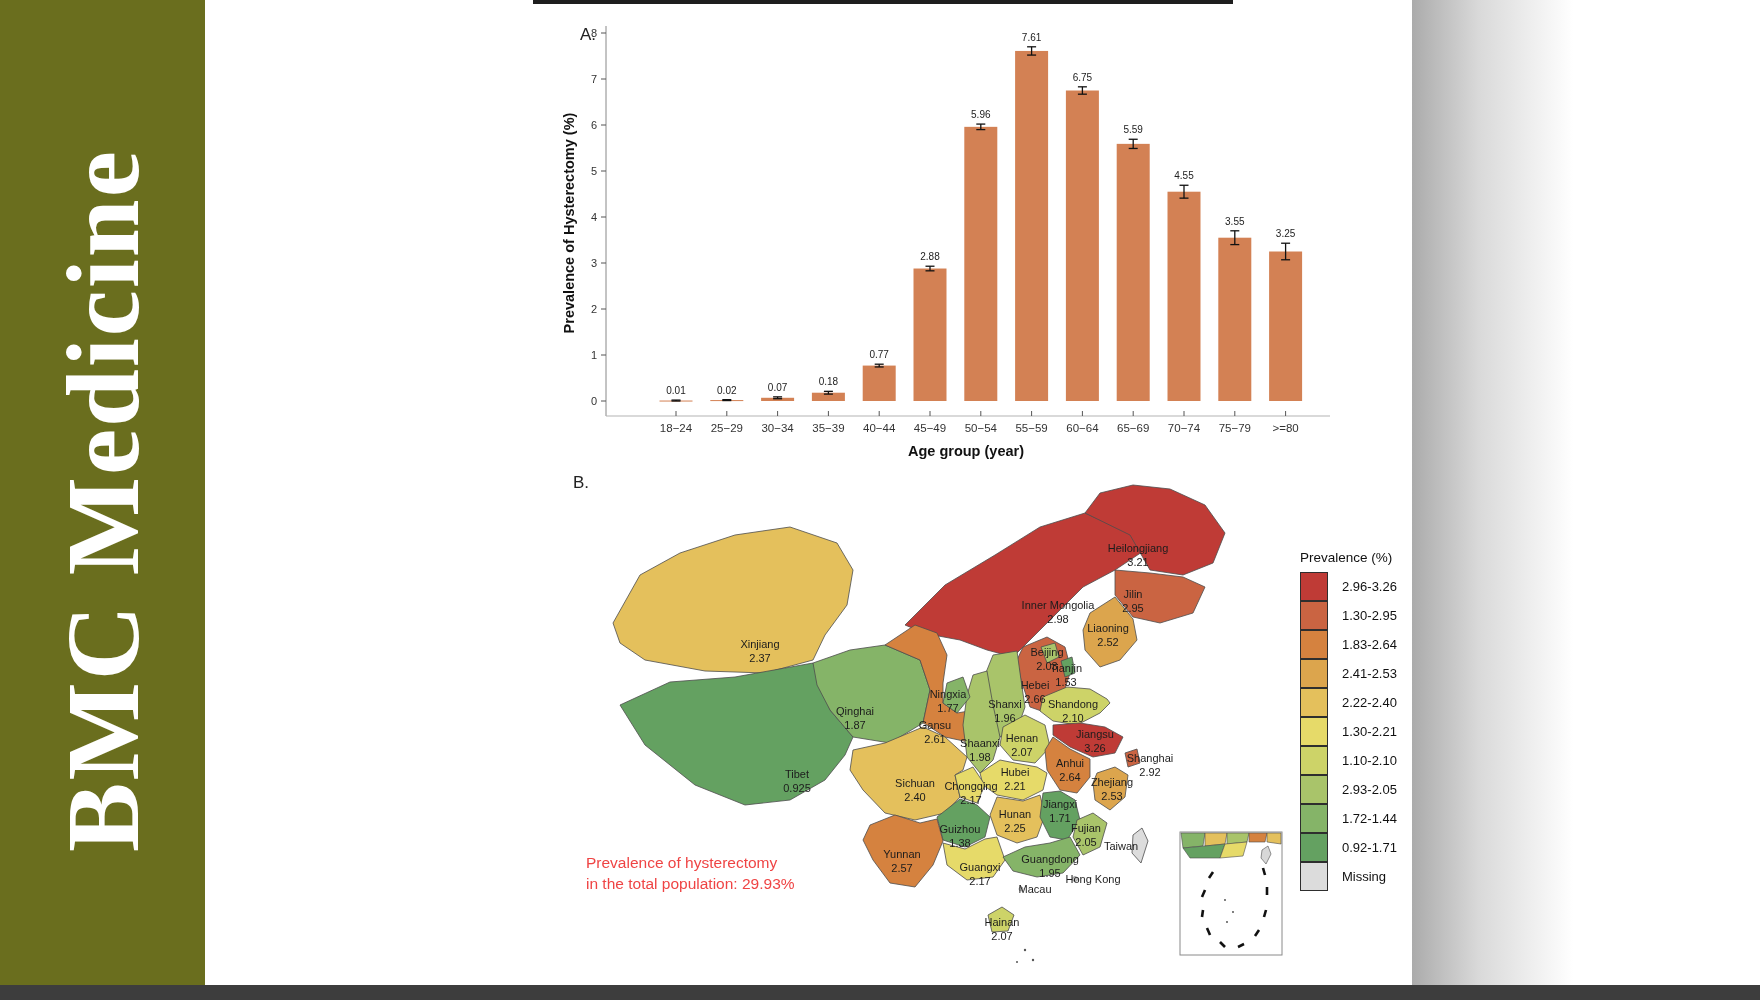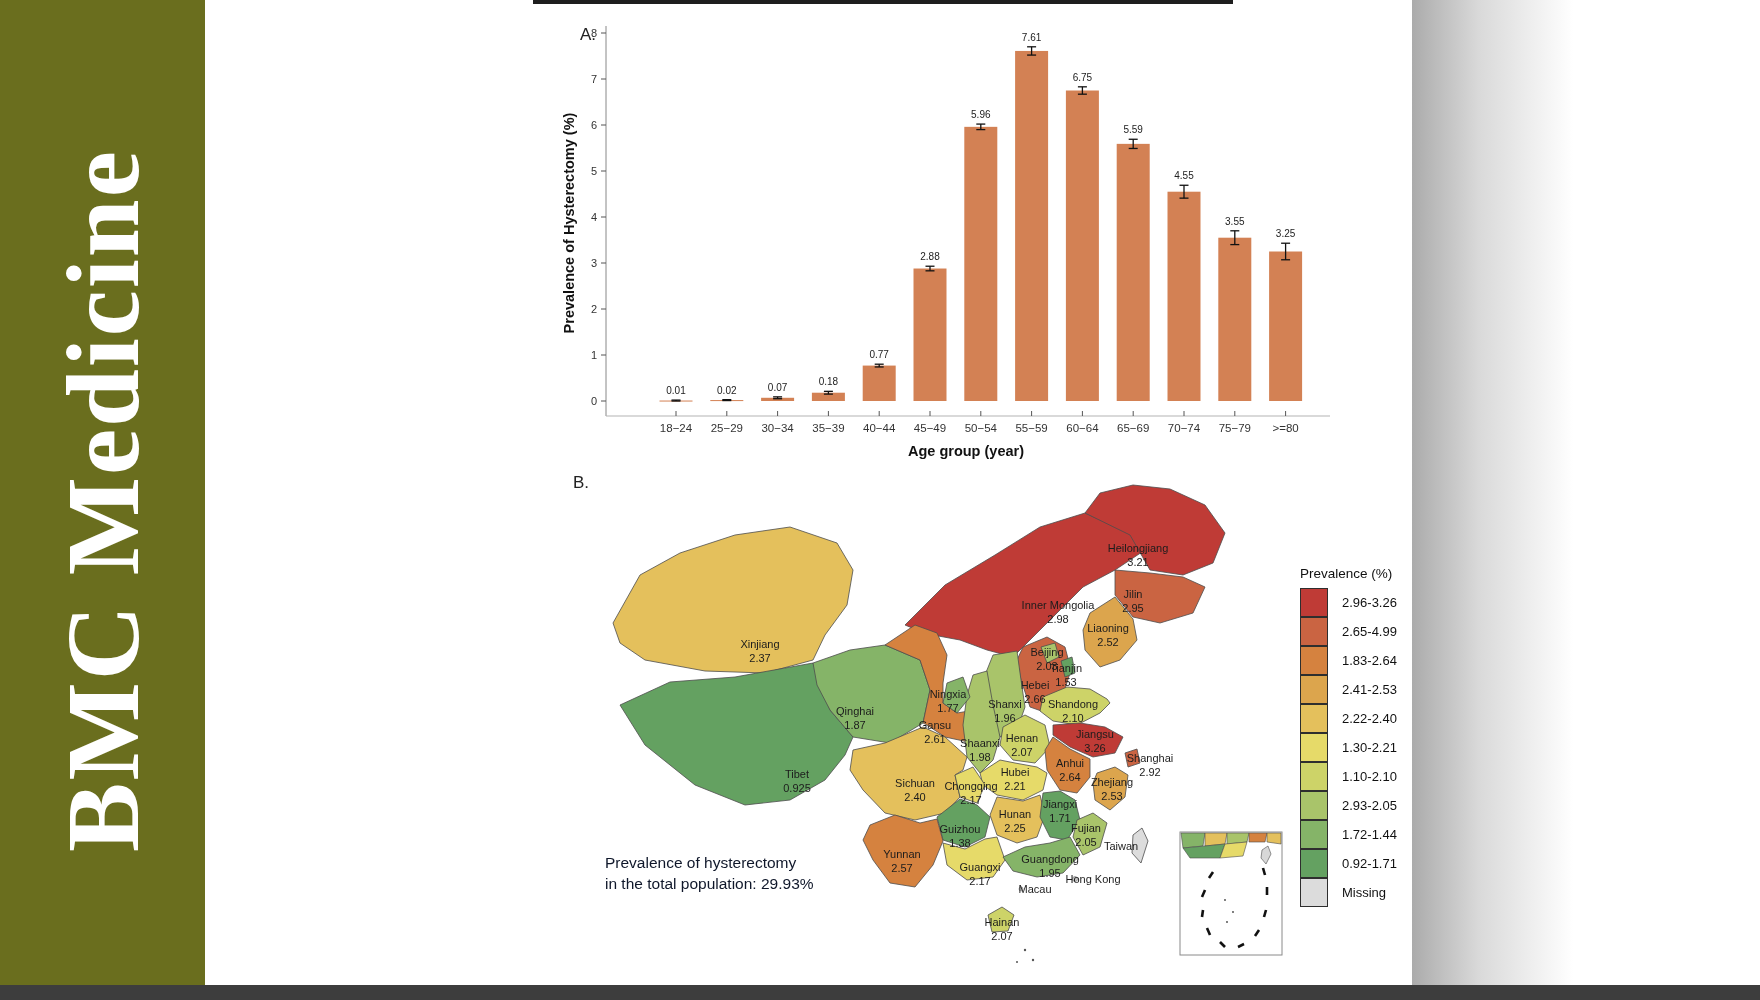--- a/index.html
+++ b/index.html
@@ -3,26 +3,26 @@
 <meta charset="utf-8">
 <style>
   html,body{margin:0;padding:0;}
   body{width:1760px;height:1000px;background:#ffffff;font-family:"Liberation Sans",sans-serif;position:relative;overflow:hidden;}
   .abs{position:absolute;}
   #banner{left:0;top:0;width:205px;height:1000px;background:#6a6e1e;display:flex;align-items:center;justify-content:center;}
   #banner .vtext{transform:rotate(-90deg);white-space:nowrap;font-family:"Liberation Serif",serif;font-weight:bold;font-size:104px;color:#ffffff;letter-spacing:2px;}
   #topcut{left:533px;top:0;width:700px;height:4px;background:#1e1e1e;}
   #bottombar{left:0;top:985px;width:1760px;height:15px;background:#3d3d3d;}
   #rightshadow{left:1412px;top:0;width:190px;height:985px;background:linear-gradient(to right,#ababab 0%,#d9d9d9 35%,#ffffff 85%);}
-  #legend{left:1300px;top:566px;width:150px;}
+  #legend{left:1300px;top:550px;width:150px;}
   #legend .ltitle{font-size:13.5px;color:#111;margin-bottom:7px;}
   .lrow{display:flex;align-items:center;height:29px;}
   .lswatch{width:28px;height:29px;border:0.6px solid #2e2e2e;box-sizing:border-box;flex:0 0 28px;}
   .llabel{font-size:13px;color:#111;padding-left:14px;white-space:nowrap;text-align:right;}
-  #annotation{left:605px;top:853px;width:260px;font-size:15.5px;color:#0f172a;line-height:1.35;}
+  #annotation{left:586px;top:853px;width:260px;font-size:15.5px;color:#ef4444;line-height:1.35;}
   svg text{font-family:"Liberation Sans",sans-serif;}
 </style>
 </head>
 <body>
 
 <div id="banner" class="abs">
   <div class="vtext">BMC Medicine</div>
 </div>
 
 <div id="topcut" class="abs"></div>
@@ -296,21 +296,21 @@
 
 <div id="legend" class="abs">
   <div class="ltitle">Prevalence (%)</div>
   <div id="legendrows">
       <div class="lrow">
         <div class="lswatch" style="background: rgb(191, 59, 54);"></div>
         <div class="llabel">2.96-3.26</div>
       </div>
       <div class="lrow">
         <div class="lswatch" style="background: rgb(202, 100, 66);"></div>
-        <div class="llabel">2.65-4.99</div>
+        <div class="llabel">1.30-2.95</div>
       </div>
       <div class="lrow">
         <div class="lswatch" style="background: rgb(213, 130, 63);"></div>
         <div class="llabel">1.83-2.64</div>
       </div>
       <div class="lrow">
         <div class="lswatch" style="background: rgb(220, 165, 77);"></div>
         <div class="llabel">2.41-2.53</div>
       </div>
       <div class="lrow">

